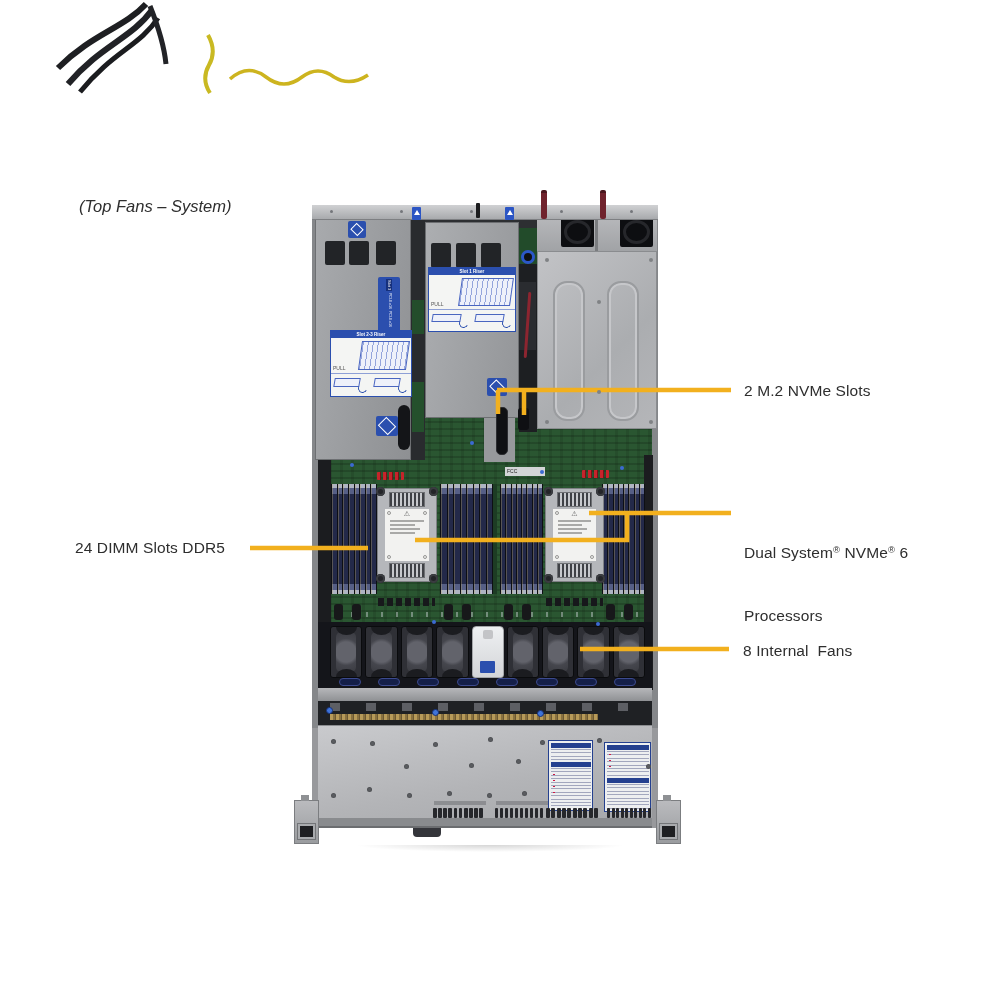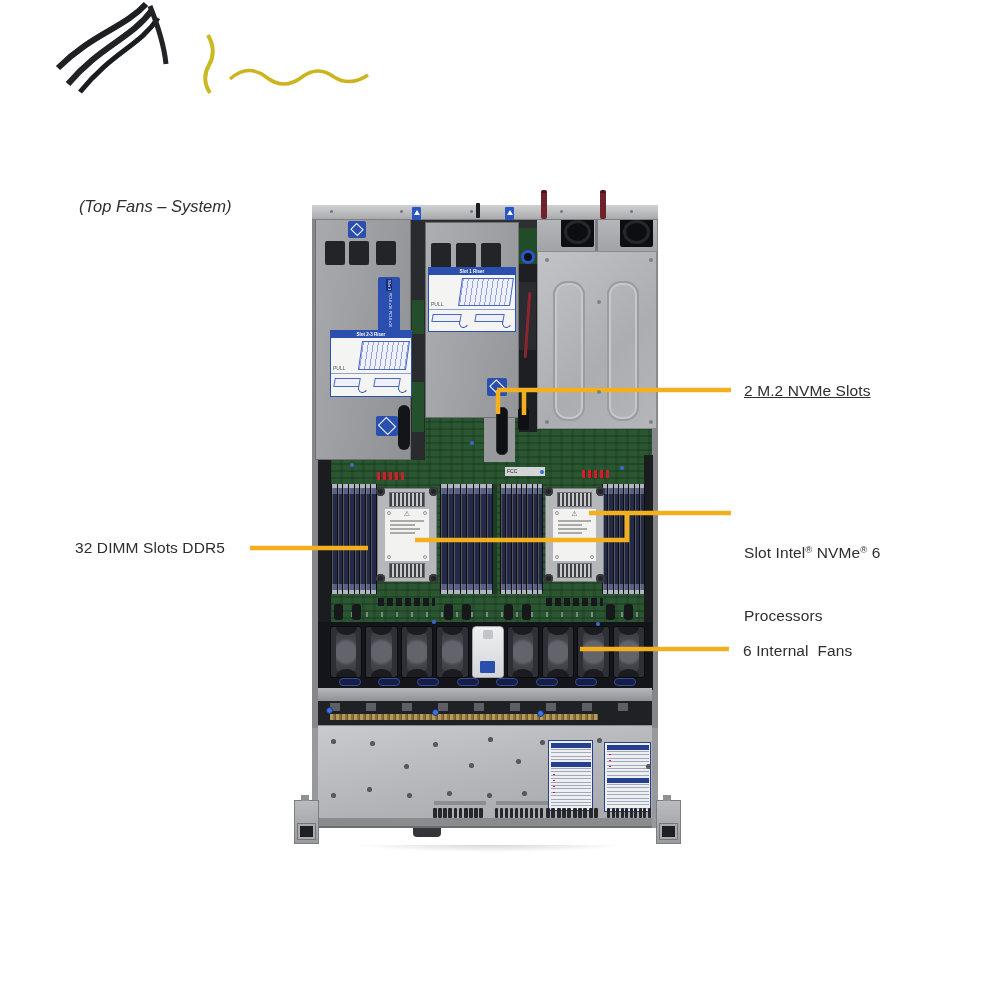--- a/index.html
+++ b/index.html
@@ -501,21 +501,21 @@
 
   
   <svg id="callout-svg" width="1000" height="1000">
     <path class="callout-line" d="M498 414 L498 390 M524 415 L524 390 M497 390 H731" fill="none" stroke-width="4.5" stroke="#F2B01E"></path>
     <path class="callout-line" d="M731 513 H589 M627 513 V540 H415" fill="none" stroke-width="4.5" stroke="#F2B01E"></path>
     <path class="callout-line" d="M250 548 H368" fill="none" stroke-width="4.5" stroke="#F2B01E"></path>
     <path class="callout-line" d="M580 649 H729" fill="none" stroke-width="4.5" stroke="#F2B01E"></path>
   </svg>
 
   
-  <div class="lbl" id="lbl-m2" style="color: rgb(46, 46, 46); text-decoration: underline;">2 M.2 NVMe Slots</div>
+  <div class="lbl" id="lbl-m2" style="color: rgb(46, 46, 46);">2 M.2 NVMe Slots</div>
   <div class="lbl" id="lbl-cpu" style="color: rgb(46, 46, 46);">
-    <div style="position:static"><span>Slot Intel</span><span class="sup">®</span><span> NVMe</span><span class="sup">®</span><span> 6</span></div>
+    <div style="position:static"><span>Dual System</span><span class="sup">®</span><span> NVMe</span><span class="sup">®</span><span> 6</span></div>
     <div style="position:static">Processors</div>
   </div>
-  <div class="lbl" id="lbl-dimm" style="color: rgb(46, 46, 46);">32 DIMM Slots DDR5</div>
-  <div class="lbl" id="lbl-fans" style="color: rgb(46, 46, 46);">6 Internal  Fans</div>
+  <div class="lbl" id="lbl-dimm" style="color: rgb(46, 46, 46);">24 DIMM Slots DDR5</div>
+  <div class="lbl" id="lbl-fans" style="color: rgb(46, 46, 46);">8 Internal  Fans</div>
 
 <div class="screw" style="left: 331px; top: 739px;"></div><div class="screw" style="left: 370px; top: 741px;"></div><div class="screw" style="left: 404px; top: 764px;"></div><div class="screw" style="left: 433px; top: 742px;"></div><div class="screw" style="left: 469px; top: 763px;"></div><div class="screw" style="left: 488px; top: 737px;"></div><div class="screw" style="left: 516px; top: 759px;"></div><div class="screw" style="left: 540px; top: 740px;"></div><div class="screw" style="left: 597px; top: 738px;"></div><div class="screw" style="left: 646px; top: 764px;"></div><div class="screw" style="left: 331px; top: 793px;"></div><div class="screw" style="left: 367px; top: 787px;"></div><div class="screw" style="left: 407px; top: 793px;"></div><div class="screw" style="left: 447px; top: 791px;"></div><div class="screw" style="left: 487px; top: 793px;"></div><div class="screw" style="left: 522px; top: 791px;"></div><div class="pscrew" style="left: 545px; top: 258px;"></div><div class="pscrew" style="left: 649px; top: 258px;"></div><div class="pscrew" style="left: 545px; top: 420px;"></div><div class="pscrew" style="left: 649px; top: 420px;"></div><div class="pscrew" style="left: 597px; top: 300px;"></div><div class="pscrew" style="left: 597px; top: 390px;"></div><div class="bluedot" style="left: 350px; top: 463px;"></div><div class="bluedot" style="left: 470px; top: 441px;"></div><div class="bluedot" style="left: 540px; top: 470px;"></div><div class="bluedot" style="left: 620px; top: 466px;"></div><div class="bluedot" style="left: 432px; top: 620px;"></div><div class="bluedot" style="left: 596px; top: 622px;"></div><div class="dpill" style="left: 334px; top: 604px;"></div><div class="dpill" style="left: 352px; top: 604px;"></div><div class="dpill" style="left: 444px; top: 604px;"></div><div class="dpill" style="left: 462px; top: 604px;"></div><div class="dpill" style="left: 504px; top: 604px;"></div><div class="dpill" style="left: 522px; top: 604px;"></div><div class="dpill" style="left: 606px; top: 604px;"></div><div class="dpill" style="left: 624px; top: 604px;"></div><div class="standoff" style="left: 326px; top: 707px;"></div><div class="standoff" style="left: 432px; top: 709px;"></div><div class="standoff" style="left: 537px; top: 710px;"></div><div class="rdot" style="left: 330px; top: 210px;"></div><div class="rdot" style="left: 400px; top: 210px;"></div><div class="rdot" style="left: 470px; top: 210px;"></div><div class="rdot" style="left: 560px; top: 210px;"></div><div class="rdot" style="left: 630px; top: 210px;"></div></div>
 
 </body></html>

